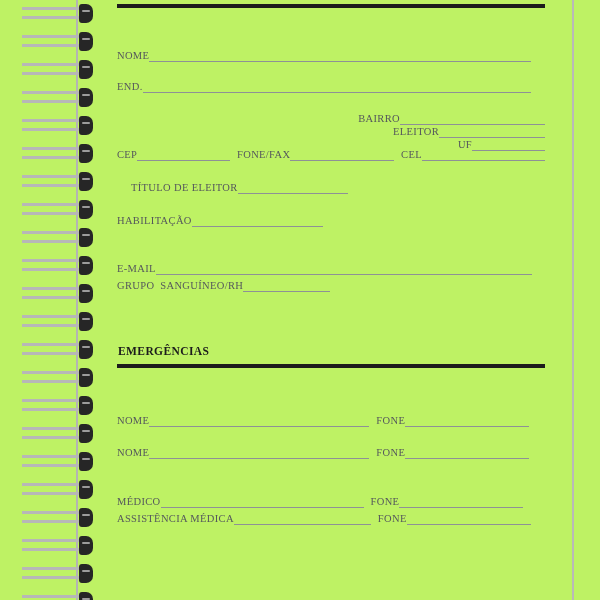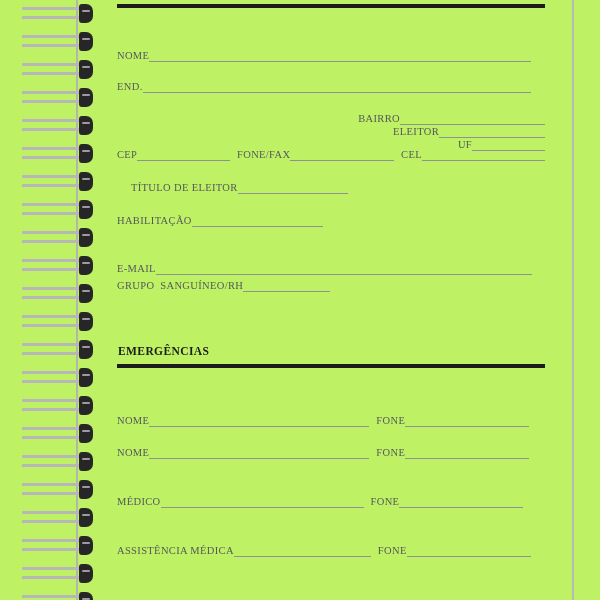--- a/index.html
+++ b/index.html
@@ -385,21 +385,21 @@
         <div class="fld">
           <span class="lbl">MÉDICO</span>
           <span class="blank" style="width: 203px;"></span>
         </div>
         <div class="gap"></div>
         <div class="fld">
           <span class="lbl">FONE</span>
           <span class="blank" style="width: 124px;"></span>
         </div>
       </div>
-      <div class="field-row" style="top: 509px; margin-top: 32px;">
+      <div class="field-row" style="top: 509px;">
         <div class="fld">
           <span class="lbl">ASSISTÊNCIA MÉDICA</span>
           <span class="blank" style="width: 137px;"></span>
         </div>
         <div class="gap"></div>
         <div class="fld">
           <span class="lbl">FONE</span>
           <span class="blank" style="width: 124px;"></span>
         </div>
       </div>

